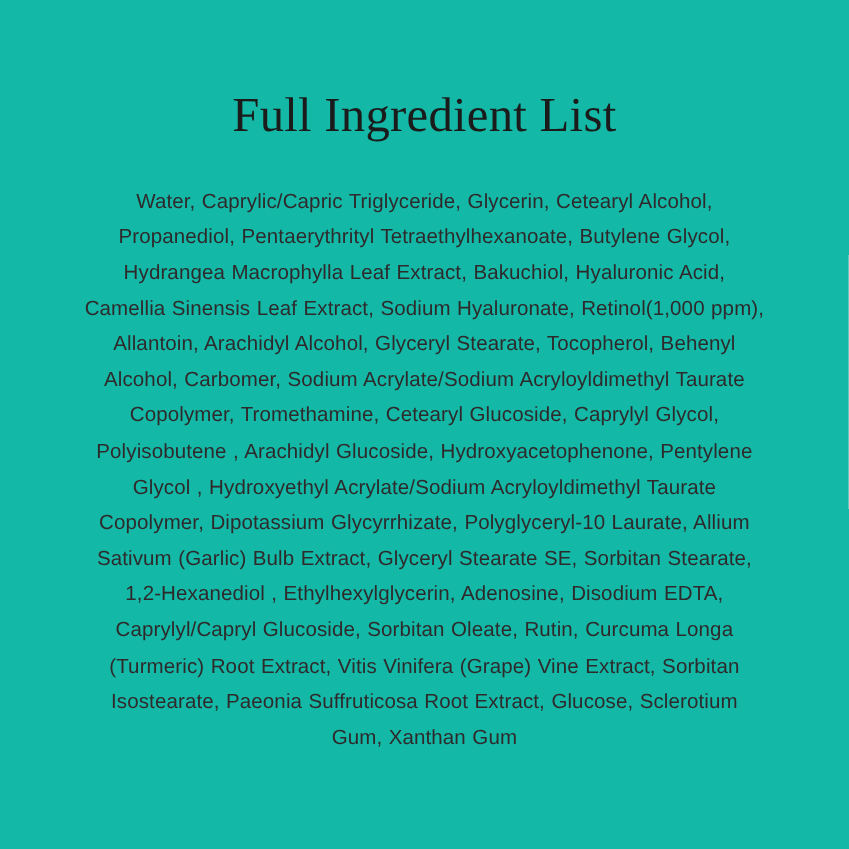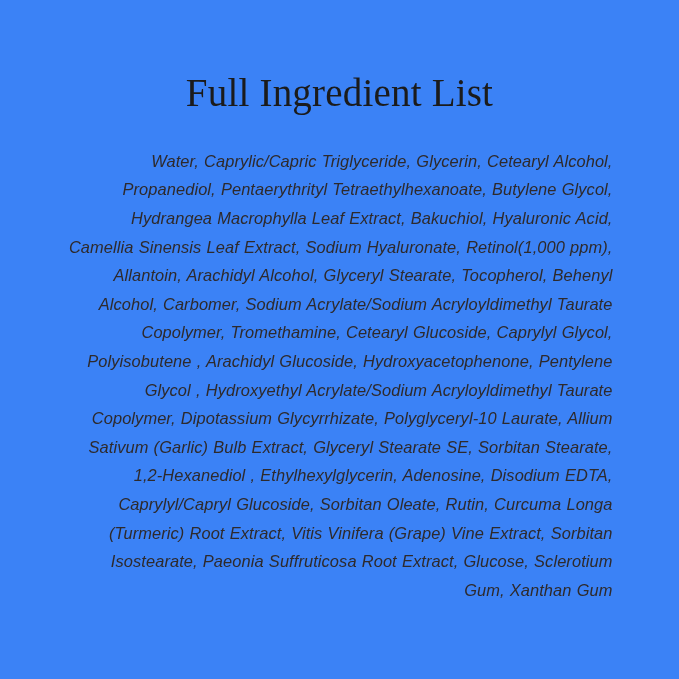--- a/index.html
+++ b/index.html
@@ -10,21 +10,21 @@
     width: 679px;
     height: 679px;
     background: #f8eef4;
     font-family: "Liberation Sans", sans-serif;
     overflow: hidden;
   }
   .page {
     width: 679px;
     height: 679px;
     box-sizing: border-box;
-    background: #3b82f6;
+    background: #14b8a6;
     display: flex;
     flex-direction: column;
     align-items: center;
     padding: 70px 48px 0 48px;
   }
   .title {
     font-family: "Liberation Serif", serif;
     font-size: 39px;
     font-weight: 400;
     color: #1b1b1b;
@@ -32,24 +32,23 @@
     margin: 0 0 30px 0;
     text-align: center;
     line-height: 1.2;
   }
   .ingredients {
     width: 546px;
     font-family: "Liberation Sans", sans-serif;
     font-size: 16.4px;
     line-height: 28.6px;
     color: #2e2a2c;
-    text-align: right;
+    text-align: center;
     letter-spacing: 0.1px;
     word-spacing: 0.5px;
-    font-style: italic;
   }
 </style>
 </head>
 <body>
 
 <div class="page">
   <h1 class="title">Full Ingredient List</h1>
   <div class="ingredients">Water, Caprylic/Capric Triglyceride, Glycerin, Cetearyl Alcohol, Propanediol, Pentaerythrityl Tetraethylhexanoate, Butylene Glycol, Hydrangea Macrophylla Leaf Extract, Bakuchiol, Hyaluronic Acid, Camellia Sinensis Leaf Extract, Sodium Hyaluronate, Retinol(1,000 ppm), Allantoin, Arachidyl Alcohol, Glyceryl Stearate, Tocopherol, Behenyl Alcohol, Carbomer, Sodium Acrylate/Sodium Acryloyldimethyl Taurate Copolymer, Tromethamine, Cetearyl Glucoside, Caprylyl Glycol, Polyisobutene , Arachidyl Glucoside, Hydroxyacetophenone, Pentylene Glycol , Hydroxyethyl Acrylate/Sodium Acryloyldimethyl Taurate Copolymer, Dipotassium Glycyrrhizate, Polyglyceryl-10 Laurate, Allium Sativum (Garlic) Bulb Extract, Glyceryl Stearate SE, Sorbitan Stearate, 1,2-Hexanediol , Ethylhexylglycerin, Adenosine, Disodium EDTA, Caprylyl/Capryl Glucoside, Sorbitan Oleate, Rutin, Curcuma Longa (Turmeric) Root Extract, Vitis Vinifera (Grape) Vine Extract, Sorbitan Isostearate, Paeonia Suffruticosa Root Extract, Glucose, Sclerotium Gum, Xanthan Gum</div>
 </div>
 

